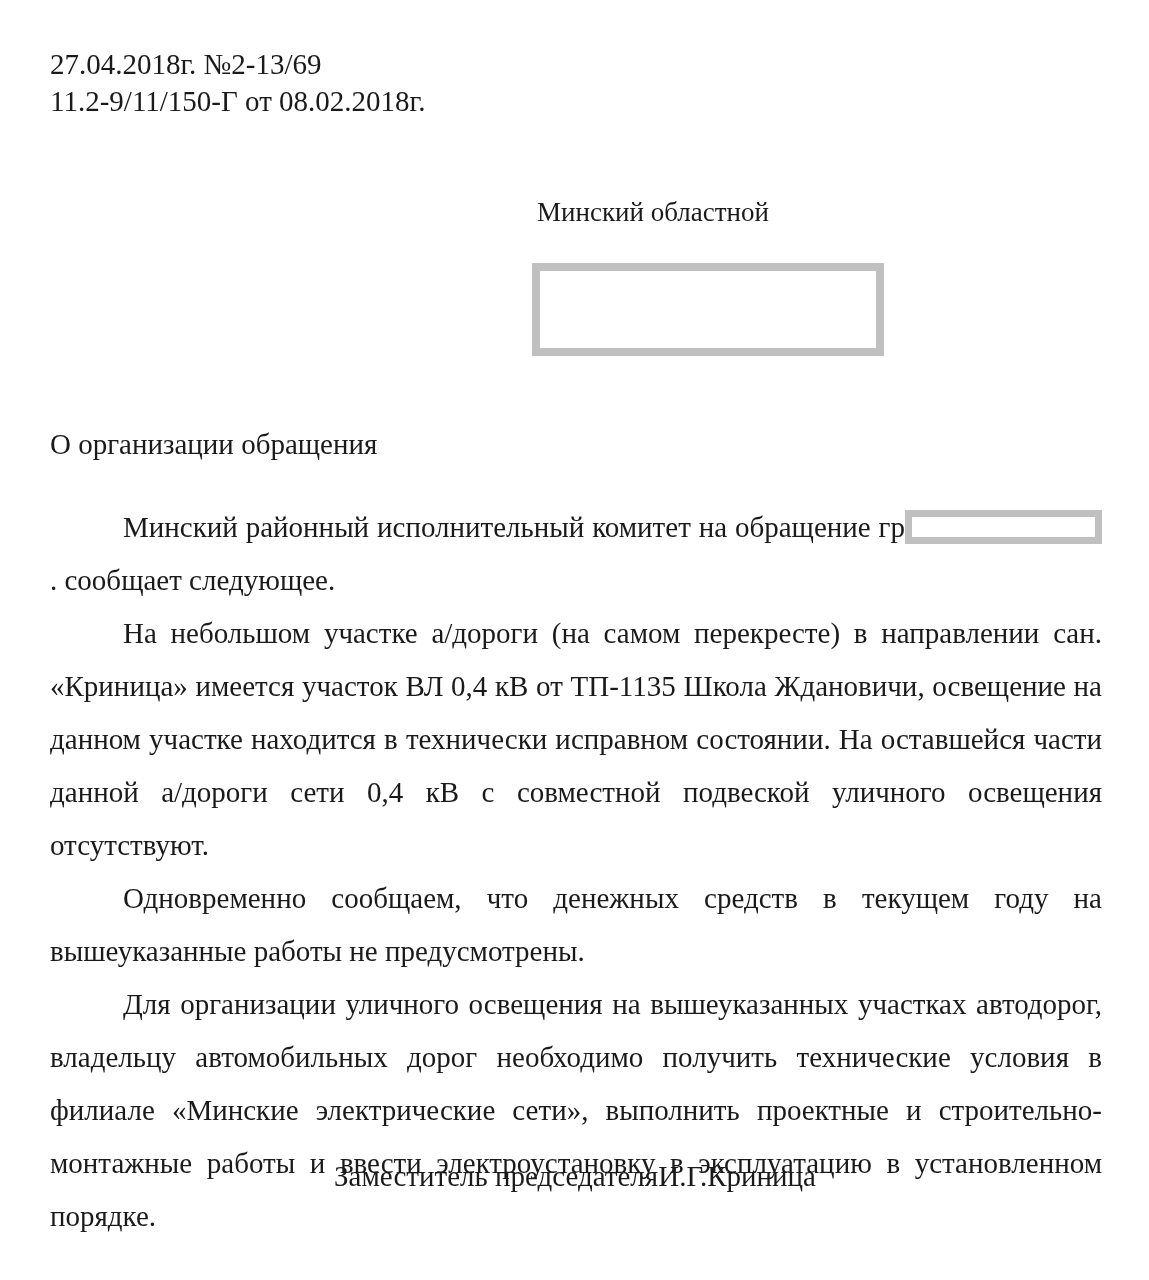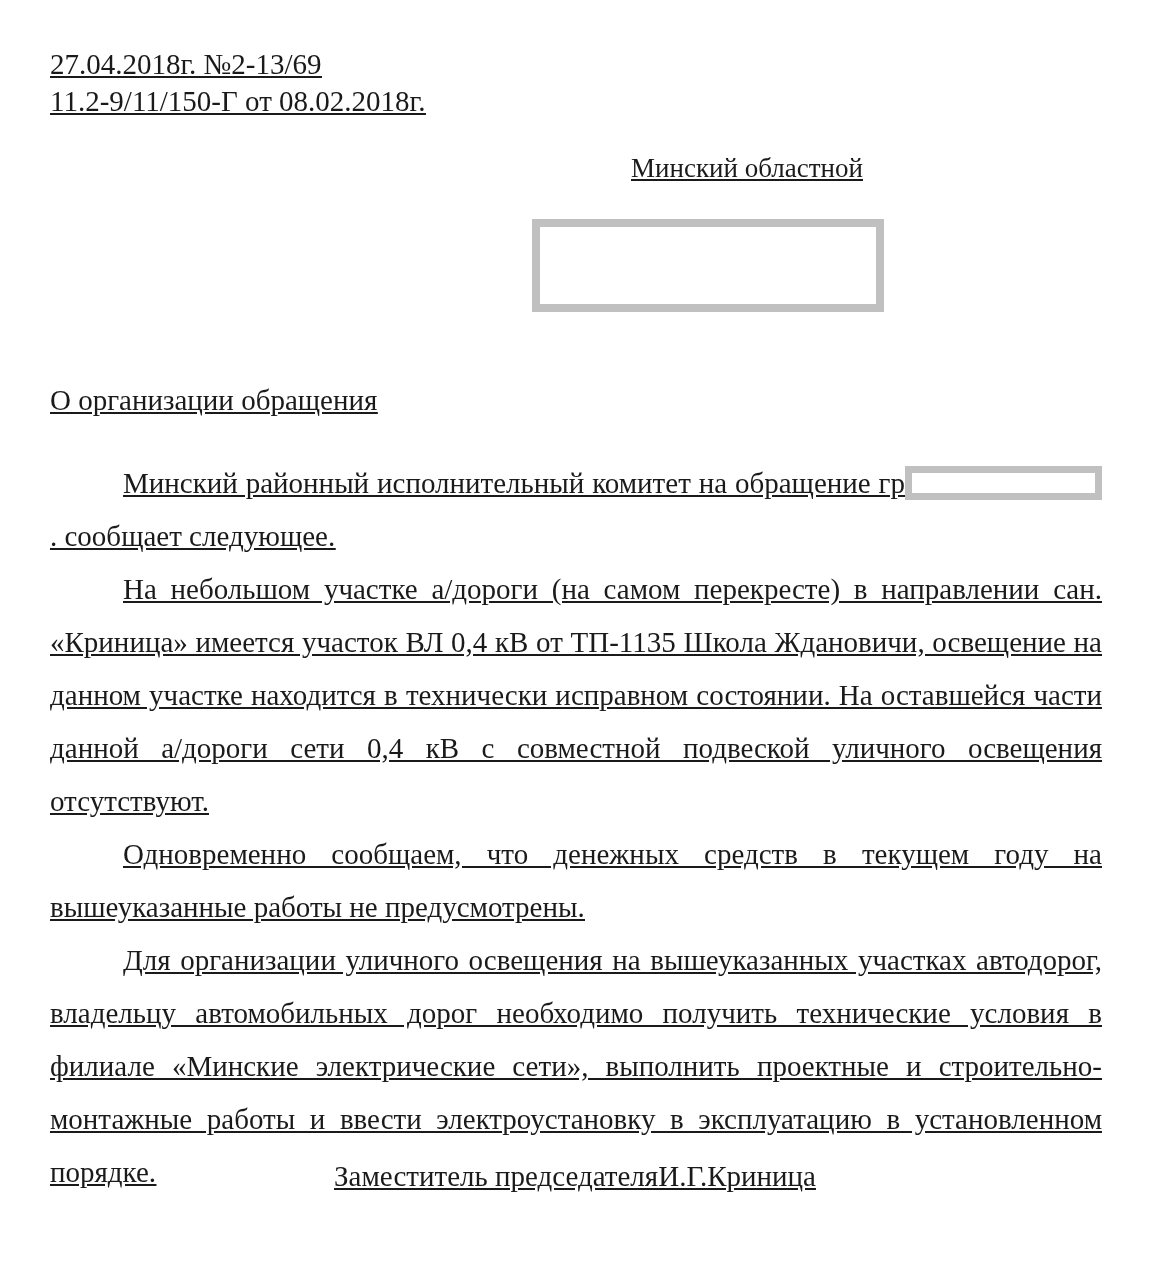--- a/index.html
+++ b/index.html
@@ -1,45 +1,44 @@
 <!DOCTYPE html>
 <html style="--background: #ffffff; --text: #1a1a1a; --redaction_border: #c0c0c0;"><head>
 <meta charset="utf-8">
 <style>
   :root {
     --background: #ffffff;
     --text: #1a1a1a;
     --redaction_border: #c0c0c0;
   }
-  * { margin: 0; padding: 0; box-sizing: border-box; text-decoration: underline; }
+  * { margin: 0; padding: 0; box-sizing: border-box; }
   html, body { background: var(--background); }
   body {
     width: 1149px;
     height: 1280px;
     font-family: "Liberation Serif", "DejaVu Serif", serif;
     color: var(--text);
     overflow: hidden;
   }
   .page {
     width: 1149px;
     height: 1280px;
     padding: 46px 48px 0 50px;
     position: relative;
   }
   .header-block {
     font-size: 29px;
     line-height: 37px;
   }
   .addressee-block {
-    margin-top: 30px;
+    margin-top: 74px;
     margin-left: 487px;
     font-size: 27px;
     line-height: 37px;
     width: 420px;
-    text-align: center;
   }
   .redaction-box-large {
     margin-top: 32px;
     margin-left: 482px;
     width: 352px;
     height: 93px;
     border: 8px solid var(--redaction_border);
     background: #ffffff;
   }
   .subject-line {

